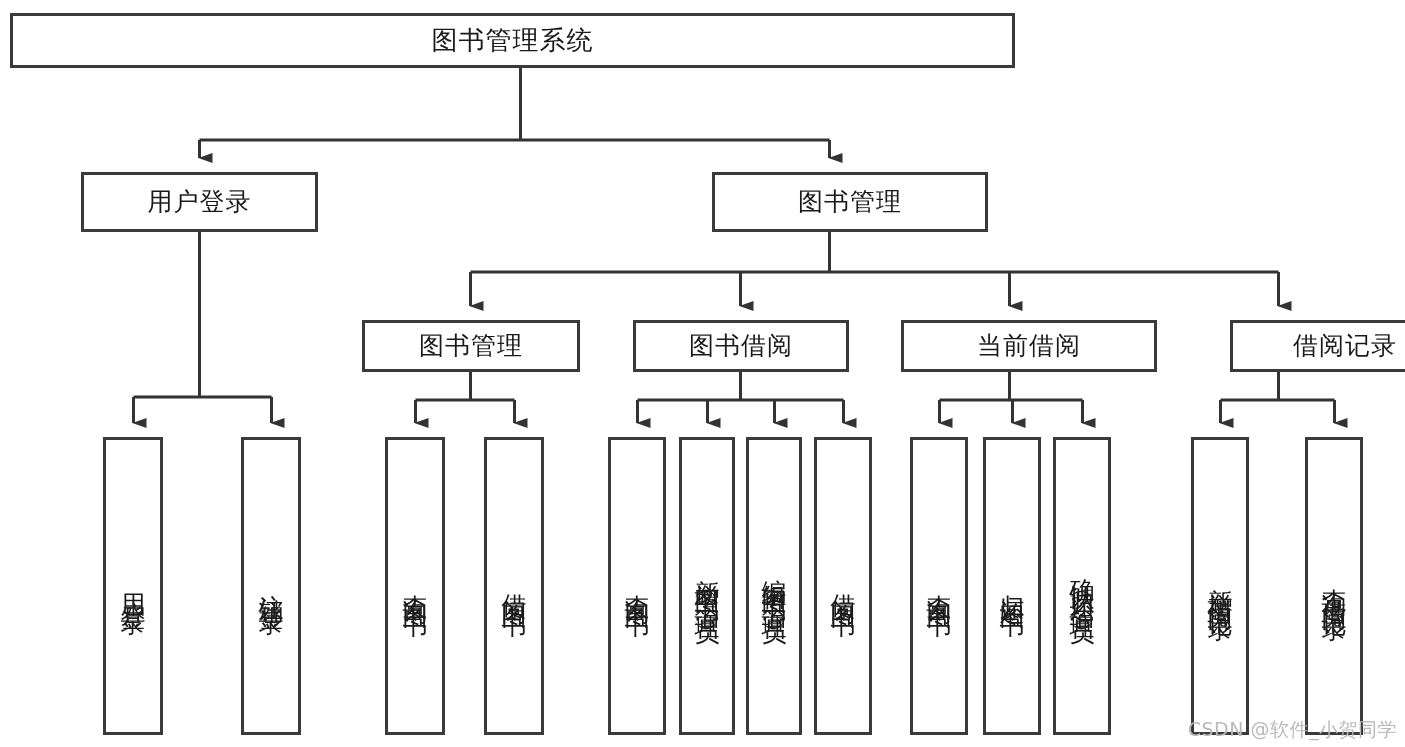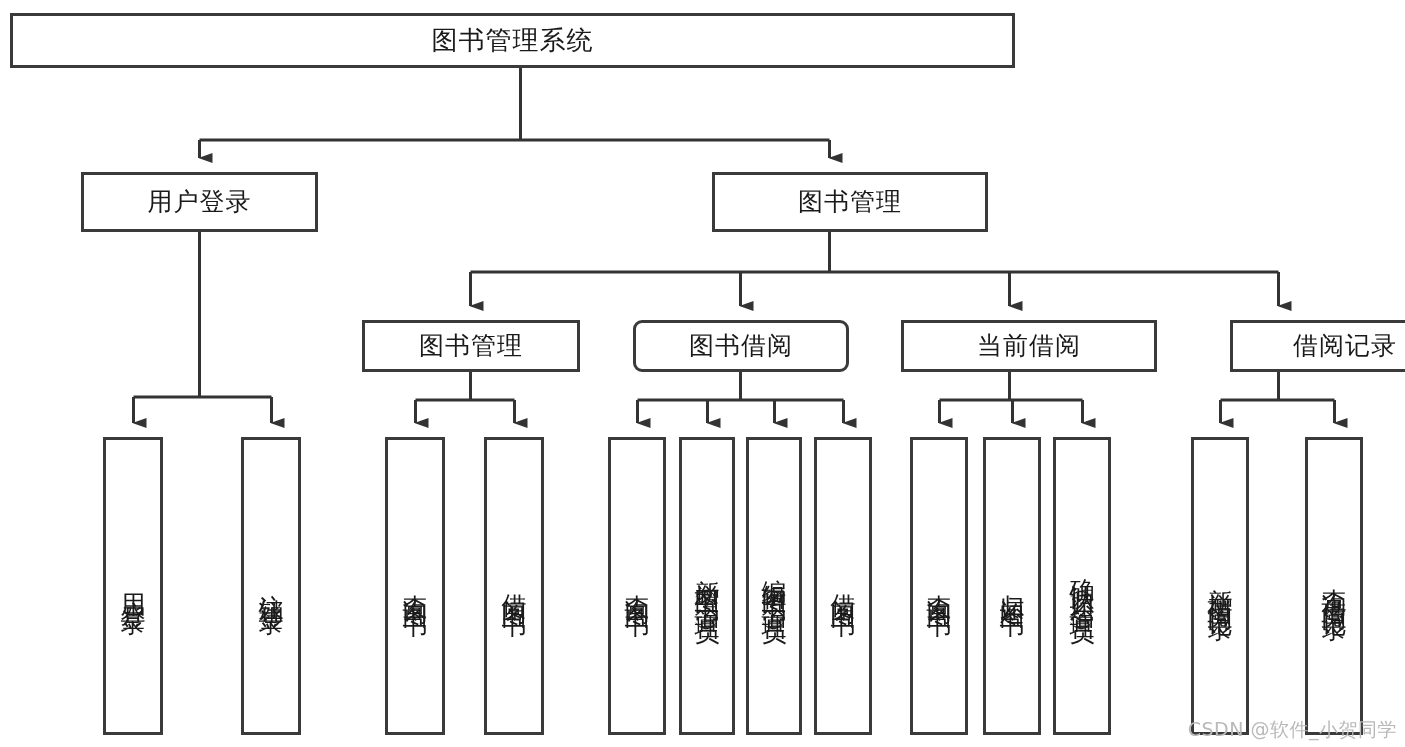--- a/index.html
+++ b/index.html
@@ -136,21 +136,21 @@
   <div class="node horiz" style="left: 81px; top: 172px; width: 237px; height: 60px; border-color: rgb(58, 58, 58); background: rgb(255, 255, 255); color: rgb(26, 26, 26);">
     <span>用户登录</span>
   </div>
   <div class="node horiz" style="left: 712px; top: 172px; width: 276px; height: 60px; border-color: rgb(58, 58, 58); background: rgb(255, 255, 255); color: rgb(26, 26, 26);">
     <span>图书管理</span>
   </div>
 
   <div class="node horiz" style="left: 362px; top: 320px; width: 218px; height: 52px; border-color: rgb(58, 58, 58); background: rgb(255, 255, 255); color: rgb(26, 26, 26);">
     <span>图书管理</span>
   </div>
-  <div class="node horiz" style="left: 633px; top: 320px; width: 216px; height: 52px; border-color: rgb(58, 58, 58); background: rgb(255, 255, 255); color: rgb(26, 26, 26); border-radius: 9px;">
+  <div class="node horiz" style="left: 633px; top: 320px; width: 216px; height: 52px; border-color: rgb(58, 58, 58); background: rgb(255, 255, 255); color: rgb(26, 26, 26);">
     <span>图书借阅</span>
   </div>
   <div class="node horiz" style="left: 901px; top: 320px; width: 256px; height: 52px; border-color: rgb(58, 58, 58); background: rgb(255, 255, 255); color: rgb(26, 26, 26);">
     <span>当前借阅</span>
   </div>
   <div class="node horiz" style="left: 1230px; top: 320px; width: 230px; height: 52px; border-color: rgb(58, 58, 58); background: rgb(255, 255, 255); color: rgb(26, 26, 26);">
     <span>借阅记录</span>
   </div>
 
   <div class="node vert" style="left: 103px; top: 437px; width: 60px; height: 298px; border-color: rgb(58, 58, 58); background: rgb(255, 255, 255); color: rgb(26, 26, 26);">

